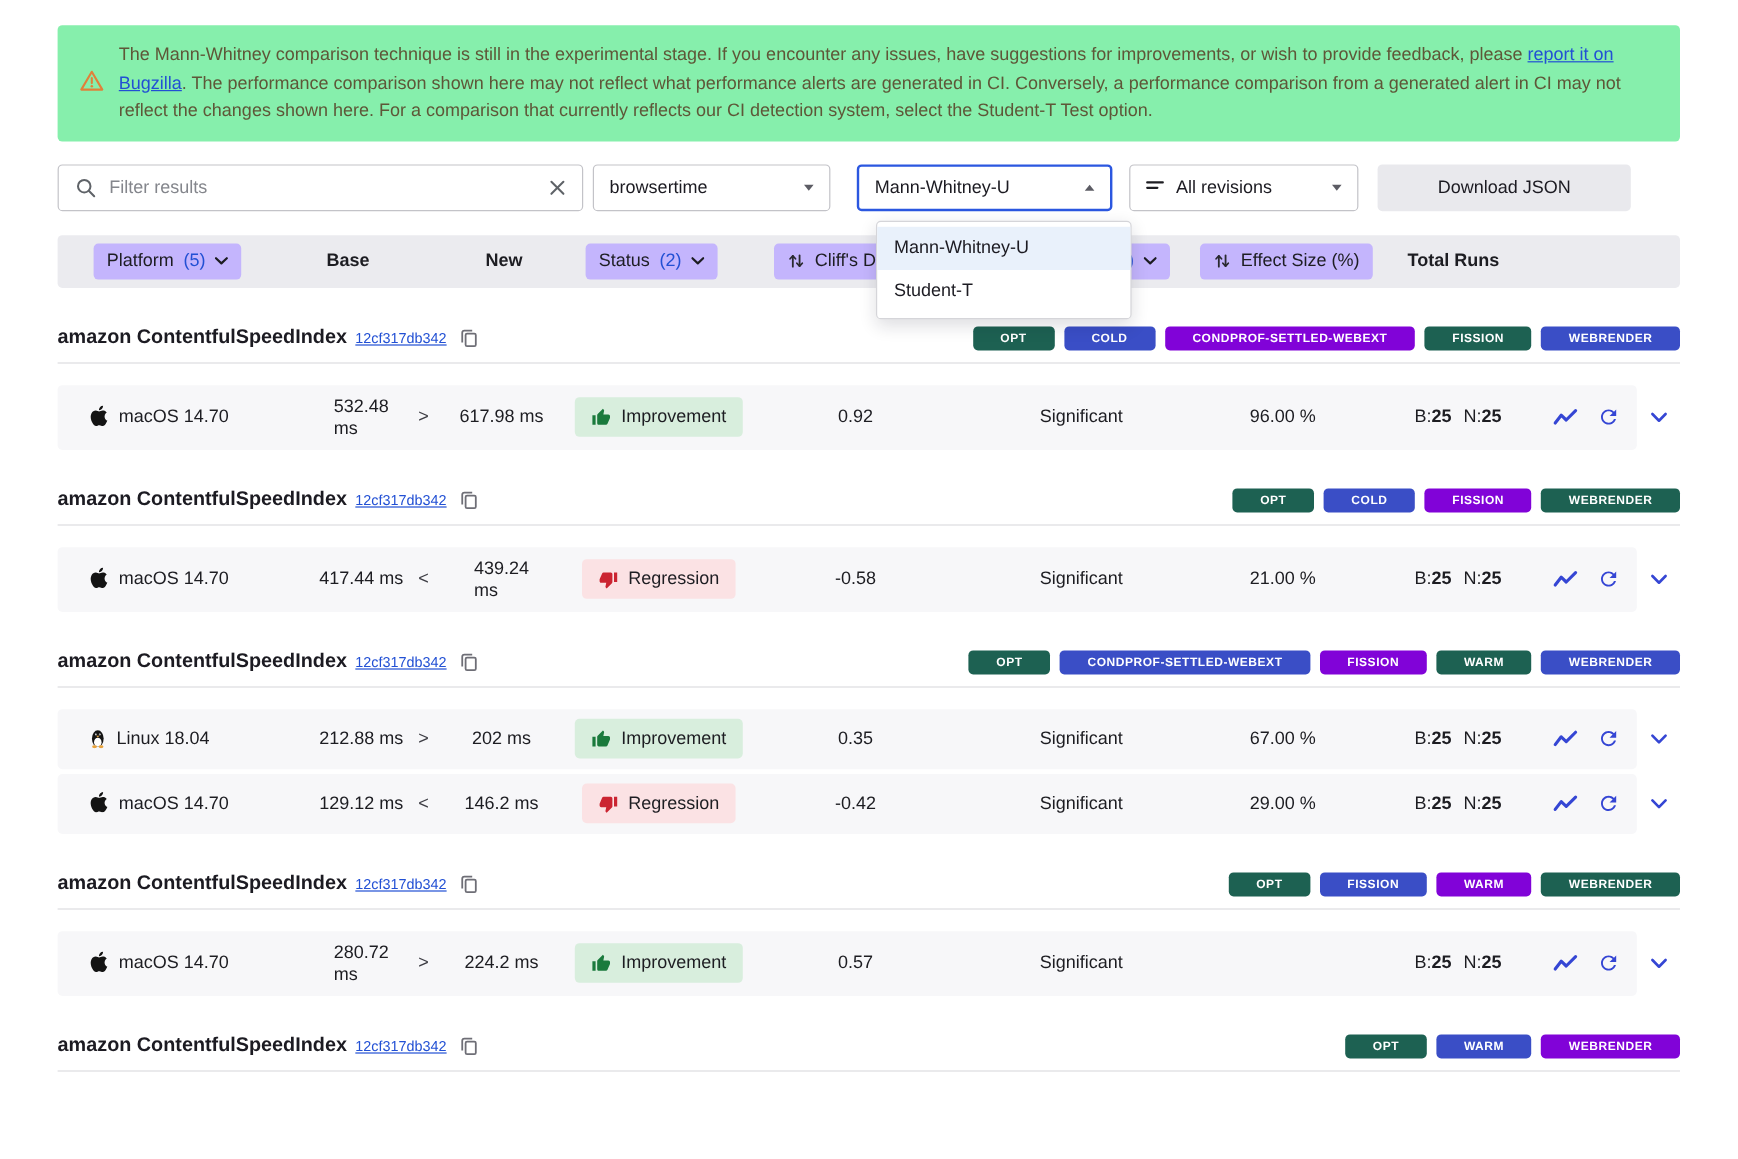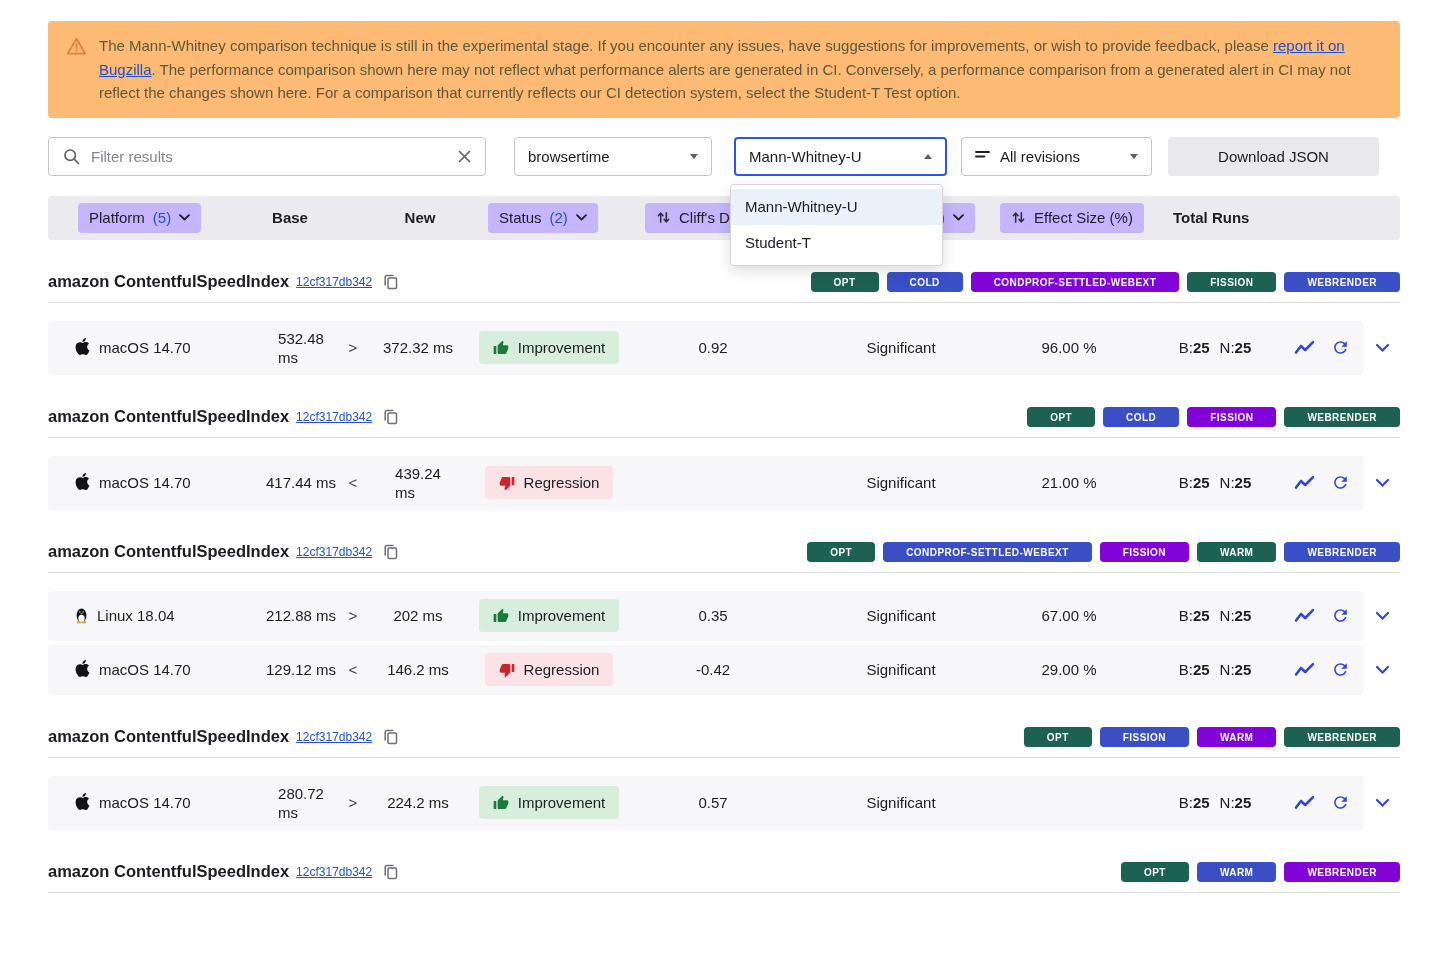--- a/index.html
+++ b/index.html
@@ -9,37 +9,37 @@
 
   
   .title-row { display: flex; align-items: center; margin-top: 36px; }
   .page-title { font-size: 24px; font-weight: 800; letter-spacing: -0.2px; }
   .edit-title { display: inline-flex; align-items: center; gap: 6px; margin-left: 16px;
     color: #2250d4; font-size: 13px; cursor: pointer; }
   .title-divider { width: 1px; height: 26px; background: #c6c6ca; margin: 0 15px; }
   .compare-label { font-size: 16px; color: #1d1d22; }
 
   
-  .warning-banner { margin-top: 21px; background: #fdba74; border-radius: 4px;
-    padding: 13px 20px 13px 18px; display: flex; gap: 12px; }
+  .warning-banner { margin-top: 21px; background: #86efac; border-radius: 4px;
+    padding: 13px 20px 13px 18px; display: flex; gap: 12px; align-items: center; }
   .warning-banner .warn-text { font-size: 15px; line-height: 23.5px; color: #5e5738; }
   .warning-banner a { color: #2250d4; text-decoration: underline; cursor: pointer; }
   .warn-icon-wrap { padding-top: 2px; }
 
   
   .toolbar { margin-top: 19px; display: flex; position: relative; z-index: 30; }
   .search-box { width: 438px; height: 39px; border: 1px solid #c3c3c8; border-radius: 4px;
     background: #fff; display: flex; align-items: center; padding: 0 13px 0 14px; gap: 11px; }
   .search-box input { flex: 1; border: none; outline: none; font-size: 15px;
     font-family: "Liberation Sans", sans-serif; color: #1c1b22; background: transparent; }
   .search-box input::placeholder { color: #84868c; }
   .select { height: 39px; border: 1px solid #c3c3c8; border-radius: 4px; background: #fff;
     display: flex; align-items: center; justify-content: space-between; padding: 0 13px;
     font-size: 15px; cursor: pointer; }
-  .select-framework { width: 198px; margin-left: 28px; }
+  .select-framework { width: 198px; margin-left: 8px; }
   .select-test { width: 213px; margin-left: 22px; border: 2px solid #2b57e0; }
   .select-revisions { width: 191px; margin-left: 14px; }
   .select .left-group { display: flex; align-items: center; gap: 9px; }
   .caret-down { width: 0; height: 0; border-left: 4.5px solid transparent;
     border-right: 4.5px solid transparent; border-top: 5px solid #5c5c64; }
   .caret-up { width: 0; height: 0; border-left: 4.5px solid transparent;
     border-right: 4.5px solid transparent; border-bottom: 5px solid #5c5c64; }
   .download-btn { width: 211px; height: 39px; margin-left: 16px; border: none; border-radius: 4px;
     background: #e9e9ed; font-size: 15px; color: #1c1b22; cursor: pointer;
     font-family: "Liberation Sans", sans-serif; }
@@ -248,21 +248,21 @@
                   <svg width="17" height="17" viewBox="0 0 24 24" fill="#141414" style="margin-top:-2px">
                     <path d="M12.152 6.896c-.948 0-2.415-1.078-3.96-1.04-2.04.027-3.91 1.183-4.961 3.014-2.117 3.675-.546 9.103 1.519 12.09 1.013 1.454 2.208 3.09 3.792 3.031 1.52-.065 2.09-.987 3.935-.987 1.831 0 2.35.987 3.96.948 1.637-.026 2.676-1.48 3.676-2.948 1.156-1.688 1.636-3.325 1.662-3.415-.039-.013-3.182-1.221-3.22-4.857-.026-3.04 2.48-4.494 2.597-4.559-1.429-2.09-3.623-2.324-4.39-2.376-2-.156-3.675 1.09-4.61 1.09zM15.53 3.83c.843-1.012 1.4-2.427 1.245-3.83-1.207.052-2.662.805-3.532 1.818-.78.896-1.454 2.338-1.273 3.714 1.338.104 2.715-.688 3.56-1.701"></path>
                   </svg>
                 </span>
                 <span>macOS 14.70</span>
               </div>
               <div class="cell c-base">
                 <div class="val-wrap">532.48<br>ms</div>
               </div>
               <div class="cell c-dir">&gt;</div>
-              <div class="cell c-new">372.32 ms</div>
+              <div class="cell c-new">617.98 ms</div>
               <div class="cell c-status">
                 <span class="status-badge improvement">
                   <span style="display: inline-flex;">
                     <svg width="16" height="16" viewBox="0 0 24 24" fill="#1a7a3c">
                       <path d="M1 21h4V9H1v12zm22-11c0-1.1-.9-2-2-2h-6.31l.95-4.57.03-.32c0-.41-.17-.79-.44-1.06L14.17 1 7.59 7.59C7.22 7.95 7 8.45 7 9v10c0 1.1.9 2 2 2h9c.83 0 1.54-.5 1.84-1.22l3.02-7.05c.09-.23.14-.47.14-.73v-2z"></path>
                     </svg>
                   </span>
                   <span>Improvement</span>
                 </span>
               </div>
@@ -335,20 +335,21 @@
                   <span style="display: inline-flex;">
                     <svg width="16" height="16" viewBox="0 0 24 24" fill="#cb2431">
                       <g transform="rotate(180 12 12)">
                         <path d="M1 21h4V9H1v12zm22-11c0-1.1-.9-2-2-2h-6.31l.95-4.57.03-.32c0-.41-.17-.79-.44-1.06L14.17 1 7.59 7.59C7.22 7.95 7 8.45 7 9v10c0 1.1.9 2 2 2h9c.83 0 1.54-.5 1.84-1.22l3.02-7.05c.09-.23.14-.47.14-.73v-2z"></path>
                       </g>
                     </svg>
                   </span>
                   <span>Regression</span>
                 </span>
               </div>
+              <div class="cell c-delta">-0.58</div>
               <div class="cell c-signif">Significant</div>
               <div class="cell c-effect">21.00 %</div>
               <div class="cell c-runs">
                 <span class="runs-group">B:<b>25</b></span>
                 <span class="runs-group">N:<b>25</b></span>
               </div>
               <div class="cell c-graph">
                 <svg width="21" height="17" viewBox="0 0 21 17" fill="none">
                   <polyline points="2,13.5 7,7 11.2,11 19,3.2" stroke="#3546d4" stroke-width="2.6" stroke-linecap="round" stroke-linejoin="round"></polyline>
                 </svg>

